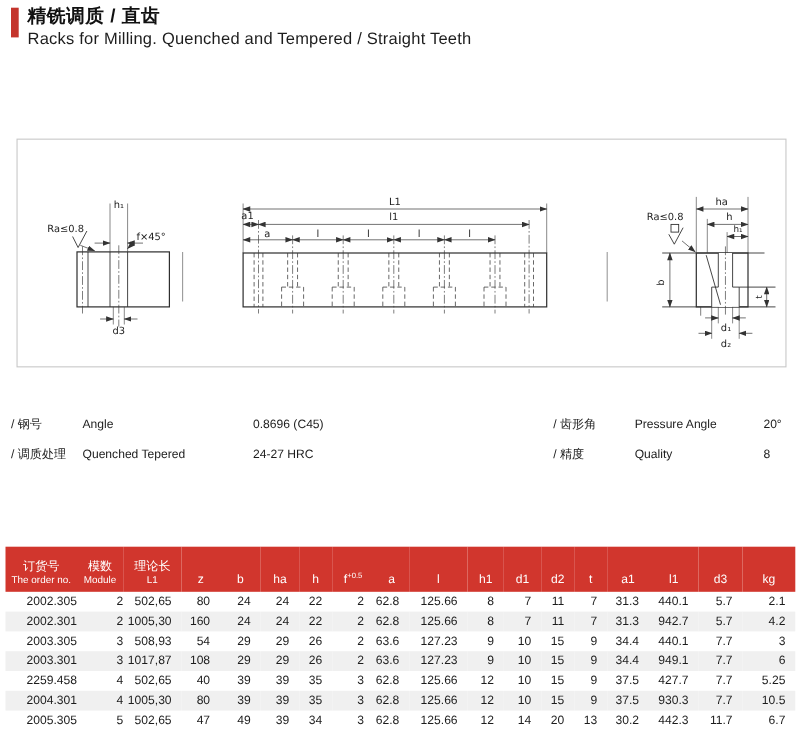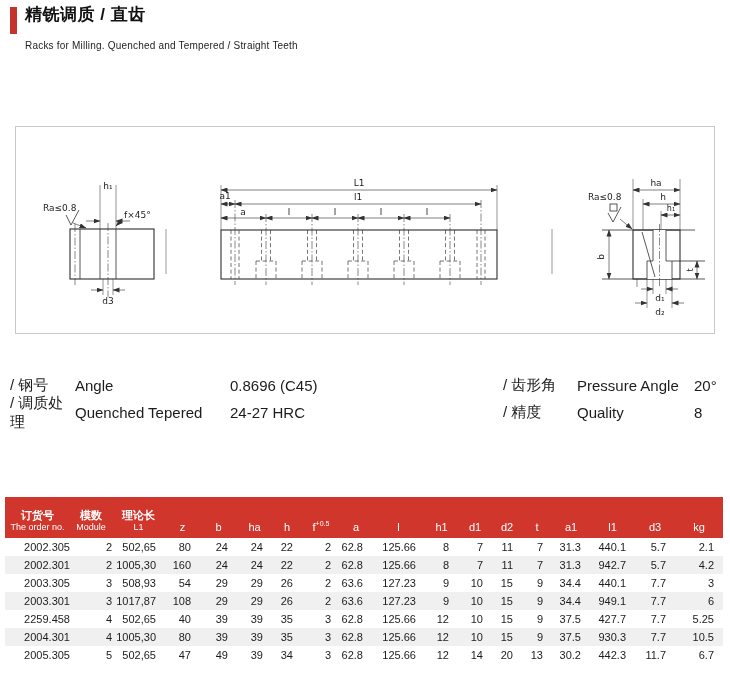--- a/index.html
+++ b/index.html
@@ -1,40 +1,40 @@
 <!DOCTYPE html>
 <html><head>
 <meta charset="utf-8">
 <style>
   html,body{margin:0;padding:0;background:#fff}
   body{width:730px;height:686px;position:relative;font-family:"Liberation Sans",sans-serif;overflow:hidden}
   .red-bar{position:absolute;left:10px;top:7px;width:7px;height:27px;background:#c4342c}
   .title{position:absolute;left:25px;top:3px;font-size:17px;font-weight:bold;color:#111;letter-spacing:.5px}
-  .subtitle{position:absolute;left:25px;top:40px;font-size:10px;color:#1d1d1d;letter-spacing:.2px}
+  .subtitle{position:absolute;left:25px;top:27px;font-size:15px;color:#1d1d1d;letter-spacing:.2px}
   .drawing-box{position:absolute;left:15px;top:126px;width:698px;height:206px;border:1px solid #c8c8c8;background:#fff}
   svg text{font-family:"DejaVu Sans","Liberation Sans",sans-serif;font-size:9px;fill:#1c1c1c}
   svg text.sm{font-size:8px}
   .ol{stroke:#2e2e2e;stroke-width:1.1;fill:none}
   .th{stroke:#2e2e2e;stroke-width:.8;fill:none}
   .ex{stroke:#3a3a3a;stroke-width:.55;fill:none}
   .dim{stroke:#3a3a3a;stroke-width:.65;fill:none}
   .dash{stroke:#3a3a3a;stroke-width:.7;stroke-dasharray:4 2.6;fill:none}
   .cl{stroke:#3a3a3a;stroke-width:.6;stroke-dasharray:8 2 1.5 2;fill:none}
   .divl{stroke:#9a9a9a;stroke-width:1}
-  .specs{position:absolute;font-size:15px;color:#1c1c1c}
+  .specs{position:absolute;font-size:11px;color:#1c1c1c}
   .specs .srow{display:flex;height:27px;align-items:center}
   .specs-left{left:10px;top:372px;width:480px}
   .specs-left .cn{width:65px}
   .specs-left .en{width:155px}
   .specs-right{left:503px;top:372px;width:227px}
   .specs-right .cn{width:74px}
   .specs-right .en{width:117px}
   table.data-table{position:absolute;left:5px;top:497px;width:718px;border-collapse:collapse;table-layout:fixed;font-size:11px;color:#1c1c1c}
   thead th{background:#d1362d;color:#fff;font-weight:normal;vertical-align:bottom;padding:0 0 5px 0;height:36px;text-align:center;overflow:visible;white-space:nowrap}
-  thead th .cn{font-size:11px;font-weight:bold;line-height:13px}
+  thead th .cn{font-size:11px;font-weight:normal;line-height:13px}
   thead th .en{font-size:9px;line-height:11px}
   thead th .lbl{font-size:11px}
   thead th sup{font-size:7px;vertical-align:super}
   tbody tr{height:18px}
   tbody tr:nth-child(even){background:#f0f0f0}
   tbody td{text-align:right;padding:0 9px 0 0;white-space:nowrap}
   tbody td:first-child,tbody td:nth-child(2){text-align:right;padding:0}
 </style>
 </head>
 <body>

